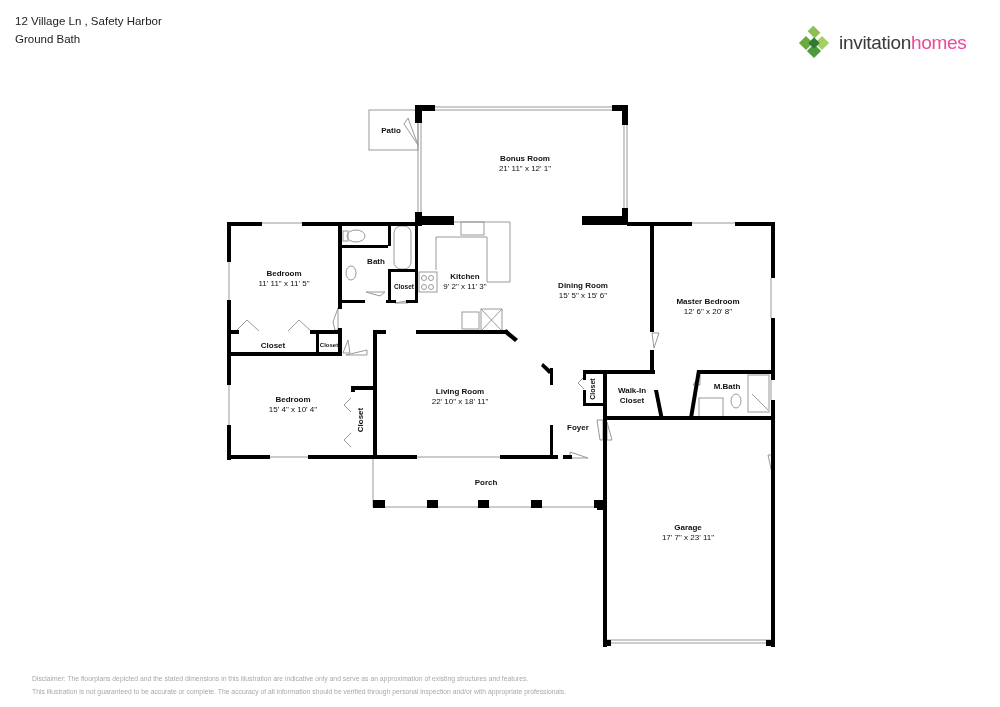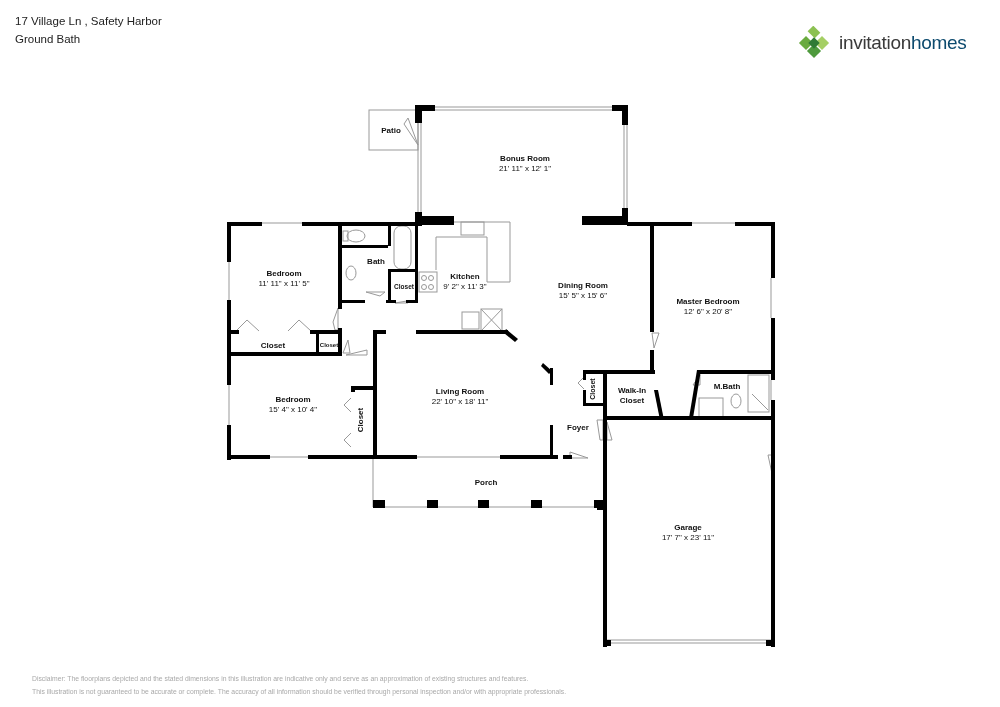--- a/index.html
+++ b/index.html
@@ -3,33 +3,33 @@
   <meta charset="utf-8">
   <style>
     html, body { margin: 0; padding: 0; background: #ffffff; }
     body { width: 1000px; height: 707px; position: relative; overflow: hidden; font-family: "Liberation Sans", sans-serif; color: #111; }
     .hdr { position: absolute; left: 15px; font-size: 11.5px; color: #222; }
     #addr { top: 15px; }
     #floor { top: 33px; }
     .logo { position: absolute; left: 797px; top: 26px; display: flex; align-items: center; }
     .logo-text { font-size: 19px; margin-left: 6px; letter-spacing: -0.3px; }
     .logo-text .a { color: #3a3a3a; margin-top: 28px; }
-    .logo-text .b { color: #0c4a6e; }
+    .logo-text .b { color: #ec4899; }
     .disc { position: absolute; left: 32px; font-size: 6.8px; color: #a9a9a9; white-space: nowrap; }
     #disc1 { top: 675px; }
     #disc2 { top: 688px; }
     svg.plan { position: absolute; left: 0; top: 0; }
     svg.plan text { font-family: "Liberation Sans", sans-serif; fill: #111; }
     .rn { font-size: 8px; font-weight: bold; text-anchor: middle; }
     .rd { font-size: 8px; text-anchor: middle; }
   </style>
 </head>
 <body>
 
-<div class="hdr" id="addr">17 Village Ln , Safety Harbor</div>
+<div class="hdr" id="addr">12 Village Ln , Safety Harbor</div>
 <div class="hdr" id="floor">Ground Bath</div>
 
 <div class="logo">
   <svg width="36" height="34" viewBox="0 0 36 34">
     <polygon points="12,2 22,2 22,10 12,10" fill="#8cc152" transform="rotate(45 17 6)"></polygon>
     <polygon points="4,12 14,12 14,22 4,22" fill="#6aab3f" transform="rotate(45 9 17)"></polygon>
     <polygon points="20,12 30,12 30,22 20,22" fill="#a5cf64" transform="rotate(45 25 17)"></polygon>
     <polygon points="12,20 22,20 22,30 12,30" fill="#4e9a3d" transform="rotate(45 17 25)"></polygon>
     <rect x="13" y="13" width="8" height="8" fill="#2f7a35" transform="rotate(45 17 17)"></rect>
   </svg>

